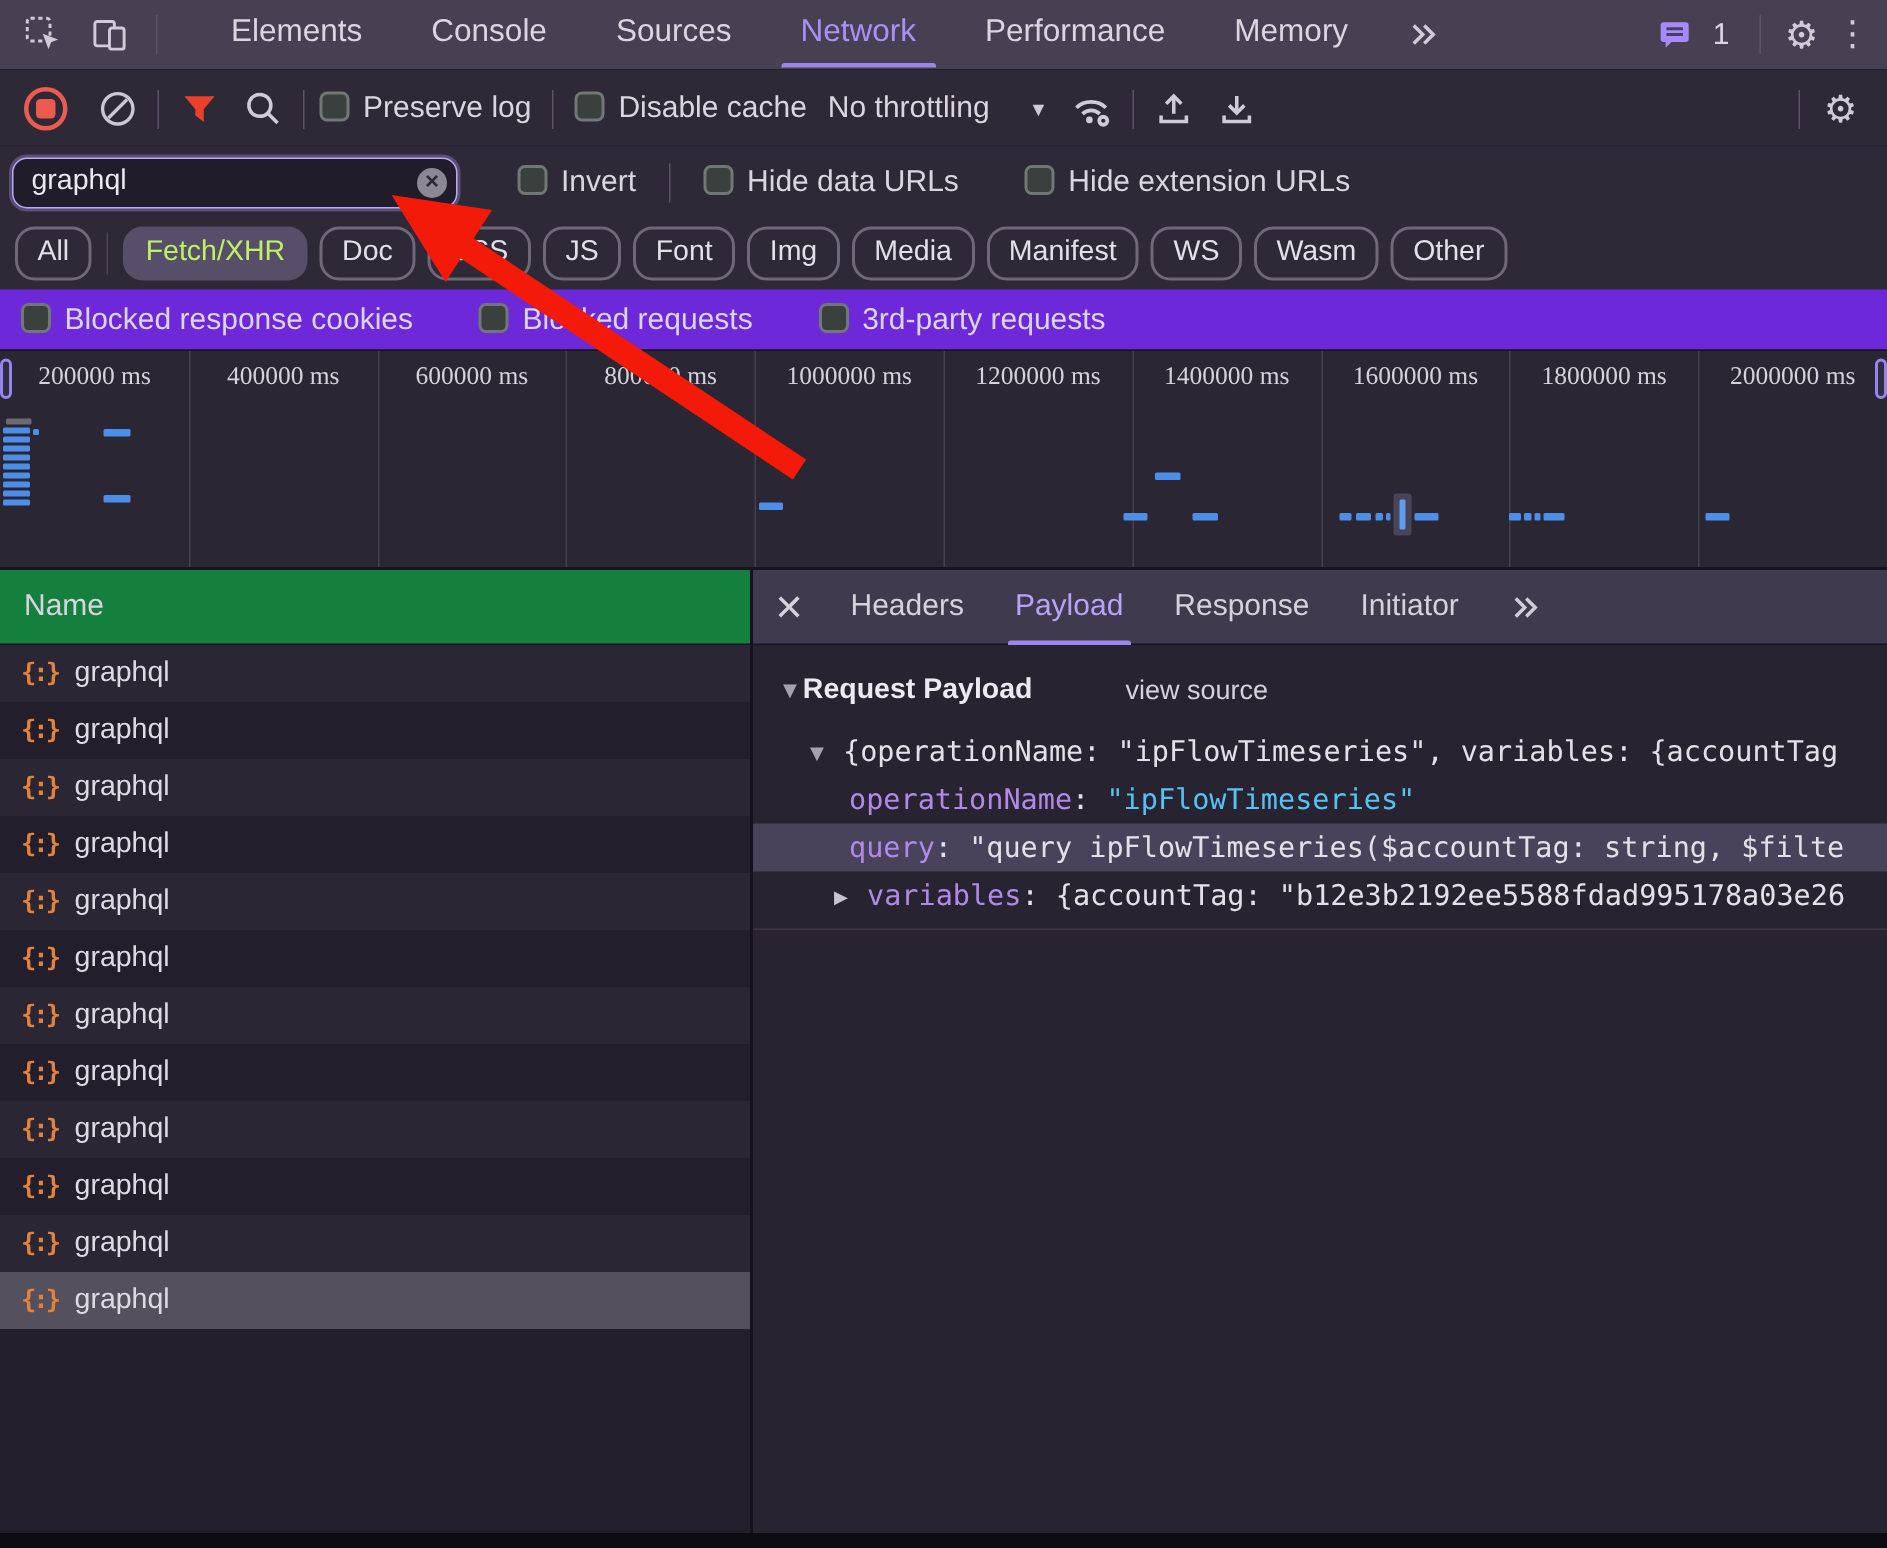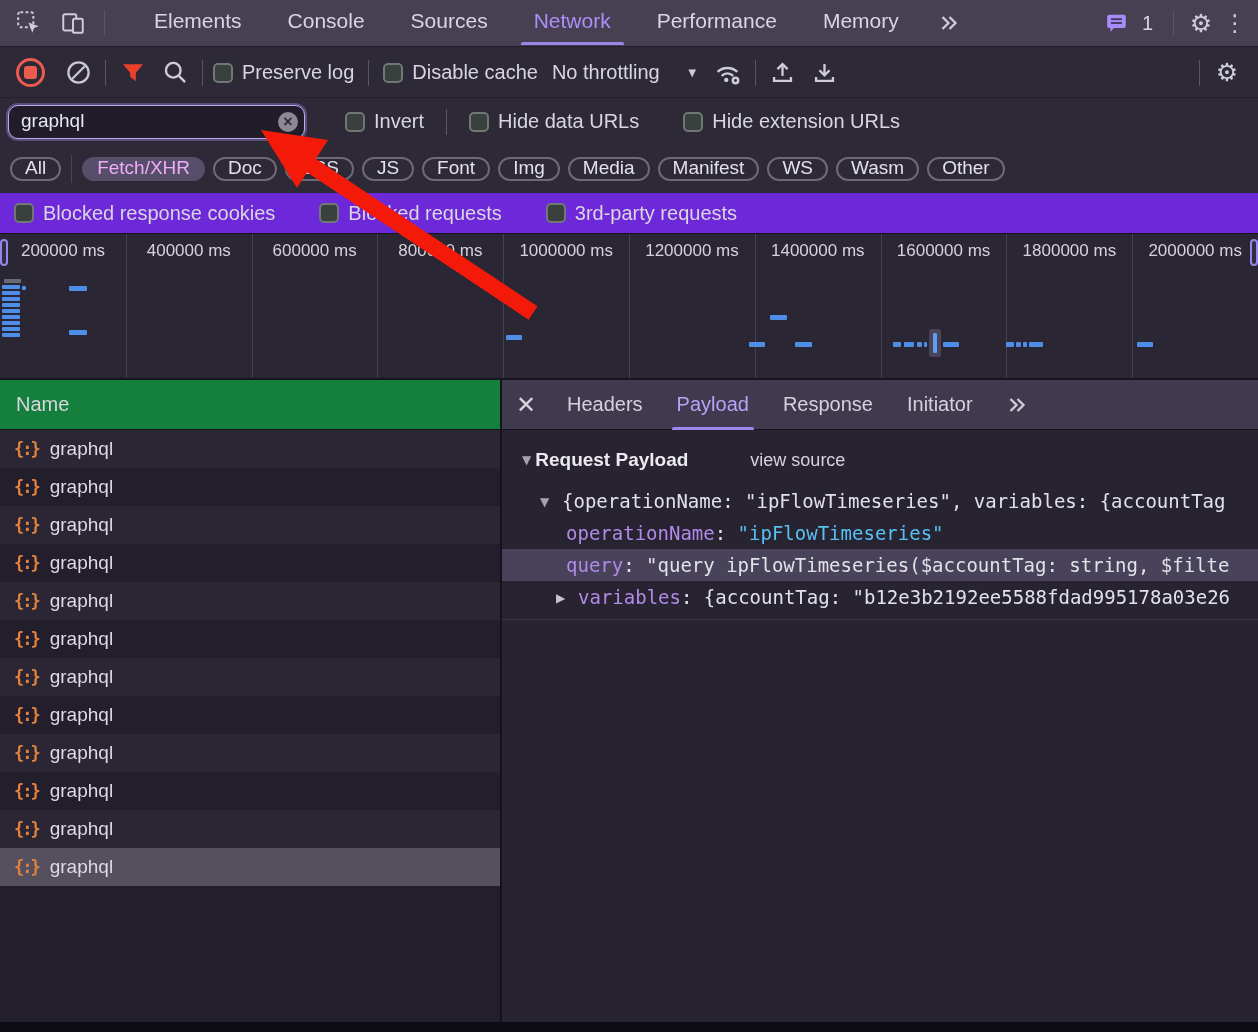--- a/index.html
+++ b/index.html
@@ -26,47 +26,47 @@
   .glyph-icon { font-family:"DejaVu Sans", sans-serif; color:#cfccd8; line-height:1; }
 
   
   .toolbar2 { left:0; top:48px; width:1258px; height:50px; background:#2d2937;
     display:flex; align-items:center; padding-left:16px; border-bottom:1px solid #252031; }
   .rec-outer { width:29px; height:29px; border:3px solid #ed5a50; border-radius:50%;
     display:flex; align-items:center; justify-content:center; margin-right:16px; }
   .rec-inner { width:13px; height:13px; background:#ed5a50; border-radius:3px; }
   .cb { width:20px; height:20px; border:2px solid #707875; background:#3a403d; border-radius:5px; flex:none; }
   .cb-label { font-size:20px; color:#d9d6e0; margin-left:9px; white-space:nowrap; }
-  .cb-item { display:flex; align-items:center; }
+  .cb-item { display:flex; align-items:flex-start; }
   .throttle { display:flex; align-items:center; margin-left:14px; font-size:20px; color:#d9d6e0; }
   .throttle .caret { font-size:13px; margin-left:26px; color:#cfccd8; }
 
   
   .filter-row { left:0; top:98px; width:1258px; height:47px; background:#2d2937; display:flex; align-items:center; }
   .filter-input-wrap { position:relative; margin-left:8px; width:297px; height:34px; }
   .filter-input { width:100%; height:100%; background:#211c2a; border:1px solid #b8abf5;
     box-shadow:0 0 0 2px rgba(168,148,240,.35); border-radius:10px; color:#e9e7ef;
     font-size:19px; font-family:"Liberation Sans", sans-serif; padding:0 34px 2px 12px; outline:none; }
   .clear-btn { position:absolute; right:7px; top:7px; width:20px; height:20px; border-radius:50%;
     background:#8b8795; color:#2c2834; font-size:16px; font-weight:bold; line-height:19px; text-align:center; }
 
   
   .type-row { left:0; top:145px; width:1258px; height:48px; background:#2d2937; display:flex; align-items:center; padding-left:10px; }
-  .pill { height:24px; border:2px solid #6e6879; border-radius:13px; display:flex; align-items:center;
+  .pill { height:36px; border:2px solid #6e6879; border-radius:13px; display:flex; align-items:center;
     padding:0 13px 2px 13px; color:#e3e0ea; font-size:19px; margin-right:8px; white-space:nowrap; }
-  .pill.selected { background:#574f69; border-color:#574f69; color:#f0abfc; }
+  .pill.selected { background:#574f69; border-color:#574f69; color:#bef264; }
   .pill-div { width:1px; height:28px; background:#4a4454; margin:0 10px 0 2px; }
 
   
   .check-row { left:0; top:193px; width:1258px; height:40px; background:#6d28d9;
     display:flex; align-items:center; padding-left:14px; gap:44px; }
 
   
   .overview { left:0; top:233px; width:1258px; height:147px; background:#2b2634;
-    border-top:1px solid #18141f; border-bottom:2px solid #18141f; overflow:hidden; }
+    border-top:1px solid #18141f; border-bottom:2px solid #18141f; overflow:hidden;font-family:Liberation Serif, serif; }
   .ov-label { position:absolute; top:7px; width:126px; text-align:center; font-size:17px; color:#d5d2dc; white-space:nowrap; }
   .ov-div { position:absolute; top:0; bottom:0; width:1px; background:#454050; }
   .ov-bar { position:absolute; border-radius:1px; }
   .ov-marker-inner { position:absolute; left:4px; top:4px; width:4px; bottom:4px; background:#5d9df2; border-radius:1px; }
   .ov-handle { position:absolute; top:5px; width:8px; height:27px; border:2px solid #9585ee; border-radius:5px; background:#322d3e; }
 
   
   .left-panel { left:0; top:380px; width:502px; height:642px; background:#221e2b; border-right:2px solid #15121d; }
   .name-header { position:absolute; left:0; top:0; width:100%; height:50px; background:#15803d;
     border-bottom:1px solid #18141f; display:flex; align-items:center; padding-left:16px; font-size:20px; color:#d8d5de; }

